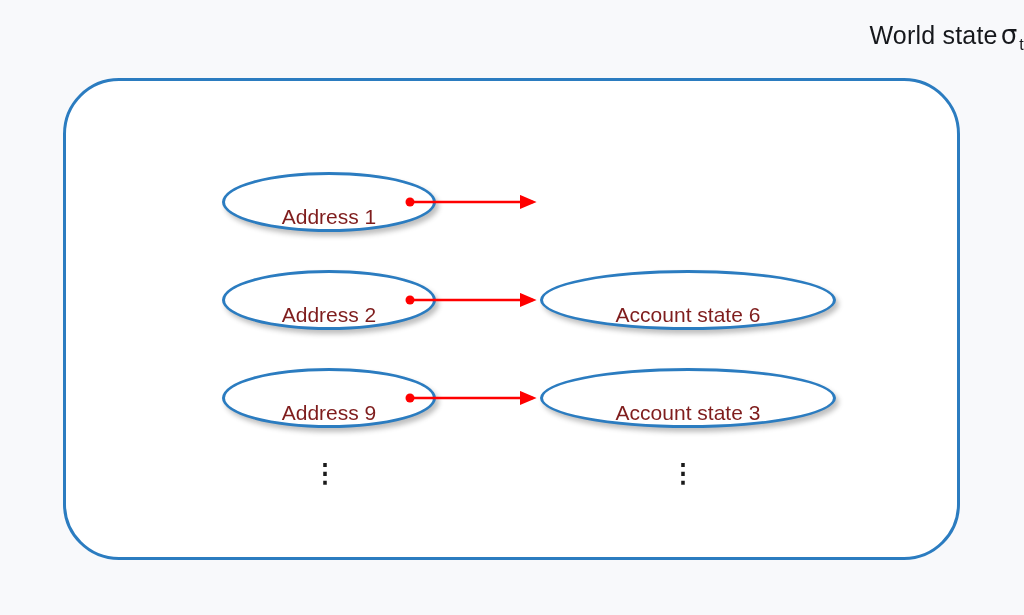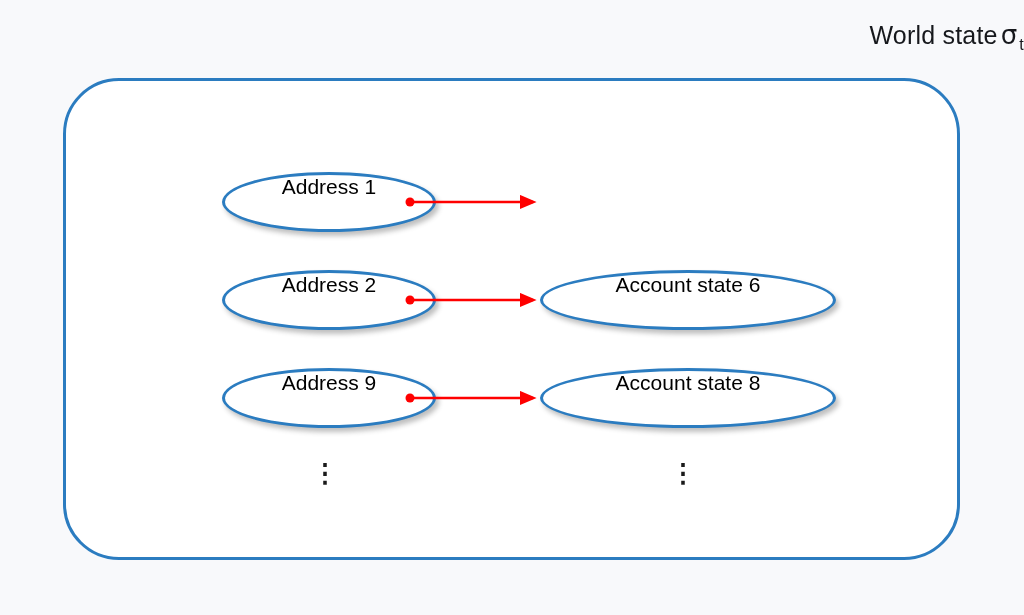--- a/index.html
+++ b/index.html
@@ -60,23 +60,23 @@
   }
 
   
   .node {
     position: absolute;
     box-sizing: border-box;
     border: 3px solid #2b7cc0;
     border-radius: 50%;
     background: #ffffff;
     display: flex;
-    align-items: flex-start;
+    align-items: flex-end;
     justify-content: center;
-    color: #000000;
+    color: #7f1d1d;
     font-size: 21px;
     white-space: nowrap;
     box-shadow: 3px 4px 5px rgba(60, 60, 60, 0.33);
   }
   .node.address {
     left: 222px;
     width: 214px;
     height: 60px;
   }
   .node.account {
@@ -150,21 +150,21 @@
       </marker>
     </defs>
     <circle cx="10" cy="12" r="4.5" fill="#ff0000"></circle>
     <line x1="11" y1="12" x2="133" y2="12" stroke="#ff0000" stroke-width="2.4" marker-end="url(#ah2)"></line>
   </svg>
 
   <div class="node address row-3">
     <span>Address 9</span>
   </div>
   <div class="node account row-3">
-    <span>Account state 8</span>
+    <span>Account state 3</span>
   </div>
   <svg class="arrow-svg arrow-3" viewBox="0 0 146 24">
     <defs>
       <marker id="ah3" markerWidth="7" markerHeight="7" refX="5.5" refY="3" orient="auto">
         <path d="M0,0 L7,3 L0,6 z" fill="#ff0000"></path>
       </marker>
     </defs>
     <circle cx="10" cy="12" r="4.5" fill="#ff0000"></circle>
     <line x1="11" y1="12" x2="133" y2="12" stroke="#ff0000" stroke-width="2.4" marker-end="url(#ah3)"></line>
   </svg>

